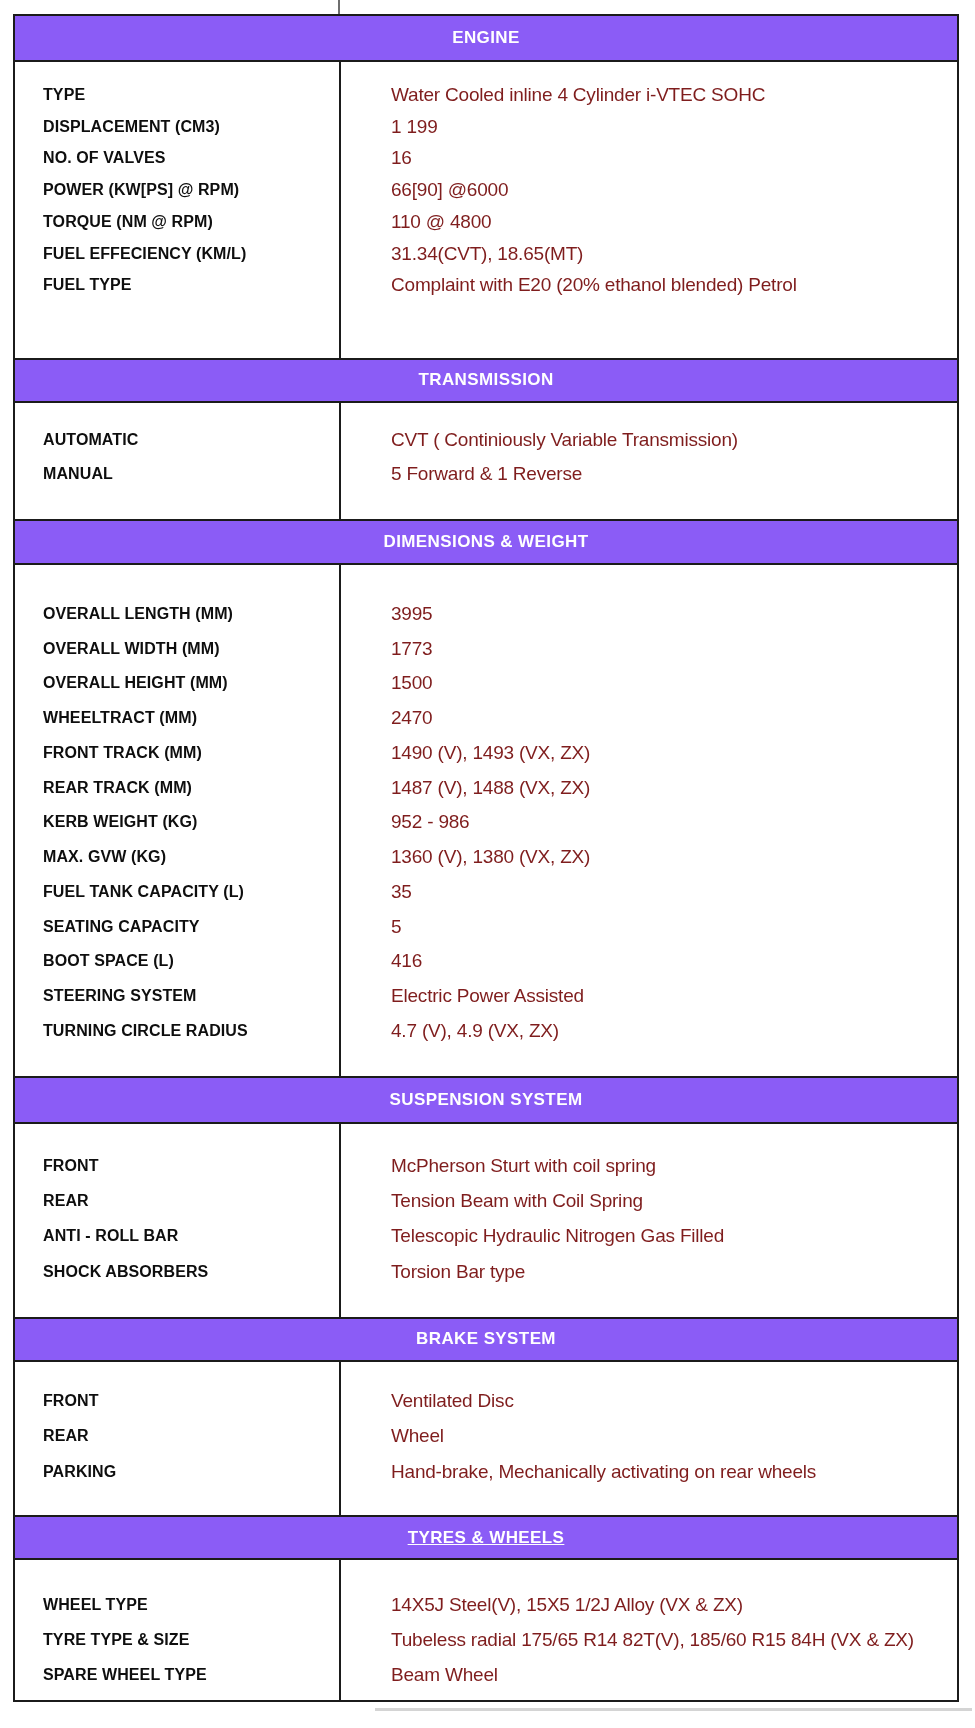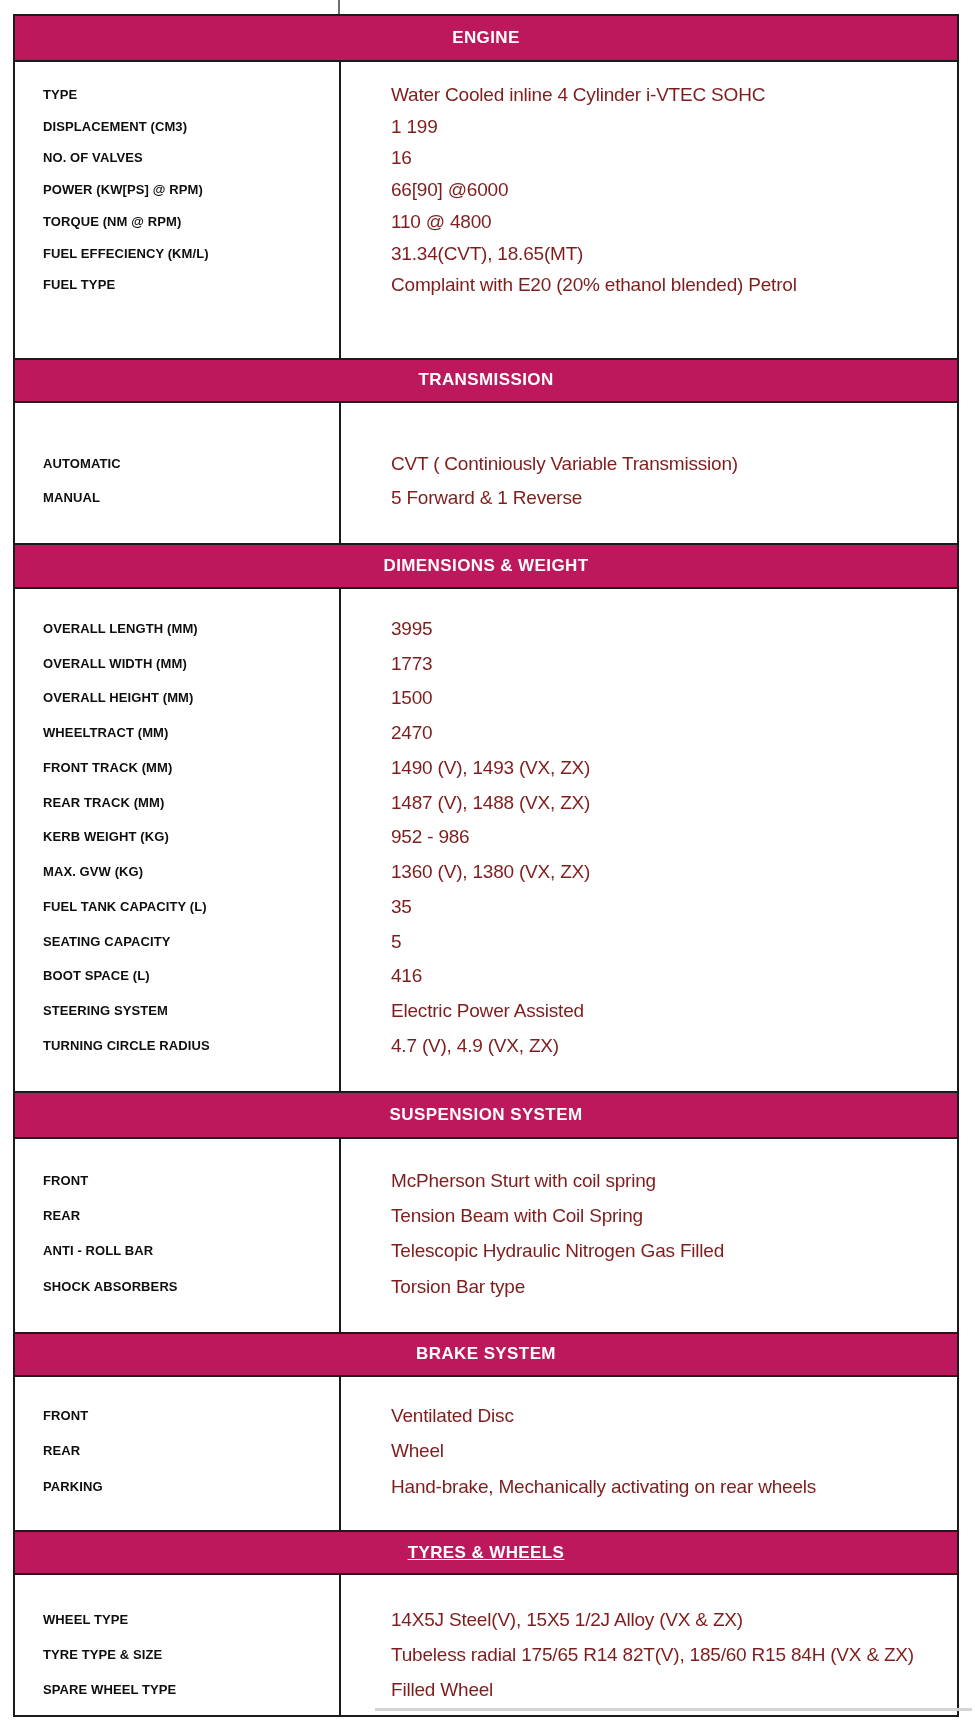--- a/index.html
+++ b/index.html
@@ -22,44 +22,44 @@
     position: absolute; left: 13px; top: 14px;
     width: 942px;
     border-left: 2px solid #1b1b1b;
     border-right: 2px solid #1b1b1b;
     border-bottom: 2px solid #1b1b1b;
     background: #ffffff;
   }
   .sec-header {
     border-top: 2px solid #1b1b1b;
     border-bottom: 2px solid #1b1b1b;
-    background: #be185d;
+    background: #8b5cf6;
     color: #ffffff;
     font-weight: 700;
     font-size: 17px;
     letter-spacing: 0.4px;
     display: flex; align-items: center; justify-content: center;
   }
   .h0 { height: 44px; } .h1 { height: 41px; } .h2 { height: 42px; }
   .h3 { height: 44px; } .h4 { height: 41px; } .h5 { height: 41px; text-decoration: underline; }
   .sec-body { display: flex; }
   .col { box-sizing: border-box; }
   .col-labels {
     width: 326px; flex: 0 0 326px;
     border-right: 2px solid #1b1b1b;
     padding-left: 28px;
   }
   .col-values { flex: 1 1 auto; padding-left: 50px; padding-right: 6px; }
   .row { white-space: nowrap; }
-  .row.label { font-weight: 700; font-size: 13px; color: #0e0e0e; letter-spacing: 0.1px; }
+  .row.label { font-weight: 700; font-size: 16px; color: #0e0e0e; letter-spacing: 0.1px; }
   .row.value { font-weight: 400; font-size: 19px; color: #7f1d1d; letter-spacing: -0.2px; }
   
   .s0 .col { padding-top: 17px; padding-bottom: 57px; } .s0 .row { line-height: 31.7px; }
-  .s1 .col { padding-top: 44px; padding-bottom: 27px; } .s1 .row { line-height: 34.5px; }
-  .s2 .col { padding-top: 23px; padding-bottom: 27px; } .s2 .row { line-height: 34.75px; }
+  .s1 .col { padding-top: 20px; padding-bottom: 27px; } .s1 .row { line-height: 34.5px; }
+  .s2 .col { padding-top: 32px; padding-bottom: 27px; } .s2 .row { line-height: 34.75px; }
   .s3 .col { padding-top: 24px; padding-bottom: 28px; } .s3 .row { line-height: 35.3px; }
   .s4 .col { padding-top: 21px; padding-bottom: 26px; } .s4 .row { line-height: 35.5px; }
   .s5 .col { padding-top: 28px; padding-bottom: 8px;  } .s5 .row { line-height: 34.7px; }
 </style>
 </head>
 <body>
 
 <div class="scan-mark-top"></div>
 <div class="spec-sheet">
     <div class="sec-header h0">ENGINE</div>
@@ -158,17 +158,17 @@
     <div class="sec-header h5">TYRES &amp; WHEELS</div>
     <div class="sec-body s5">
       <div class="col col-labels">
         <div class="row label">WHEEL TYPE</div>
         <div class="row label">TYRE TYPE &amp; SIZE</div>
         <div class="row label">SPARE WHEEL TYPE</div>
       </div>
       <div class="col col-values">
         <div class="row value">14X5J Steel(V), 15X5 1/2J Alloy (VX &amp; ZX)</div>
         <div class="row value">Tubeless radial 175/65 R14 82T(V), 185/60 R15 84H (VX &amp; ZX)</div>
-        <div class="row value">Filled Wheel</div>
+        <div class="row value">Beam Wheel</div>
       </div>
     </div>
   </div>
 <div class="scan-shadow-bottom"></div>
 
 </body></html>

